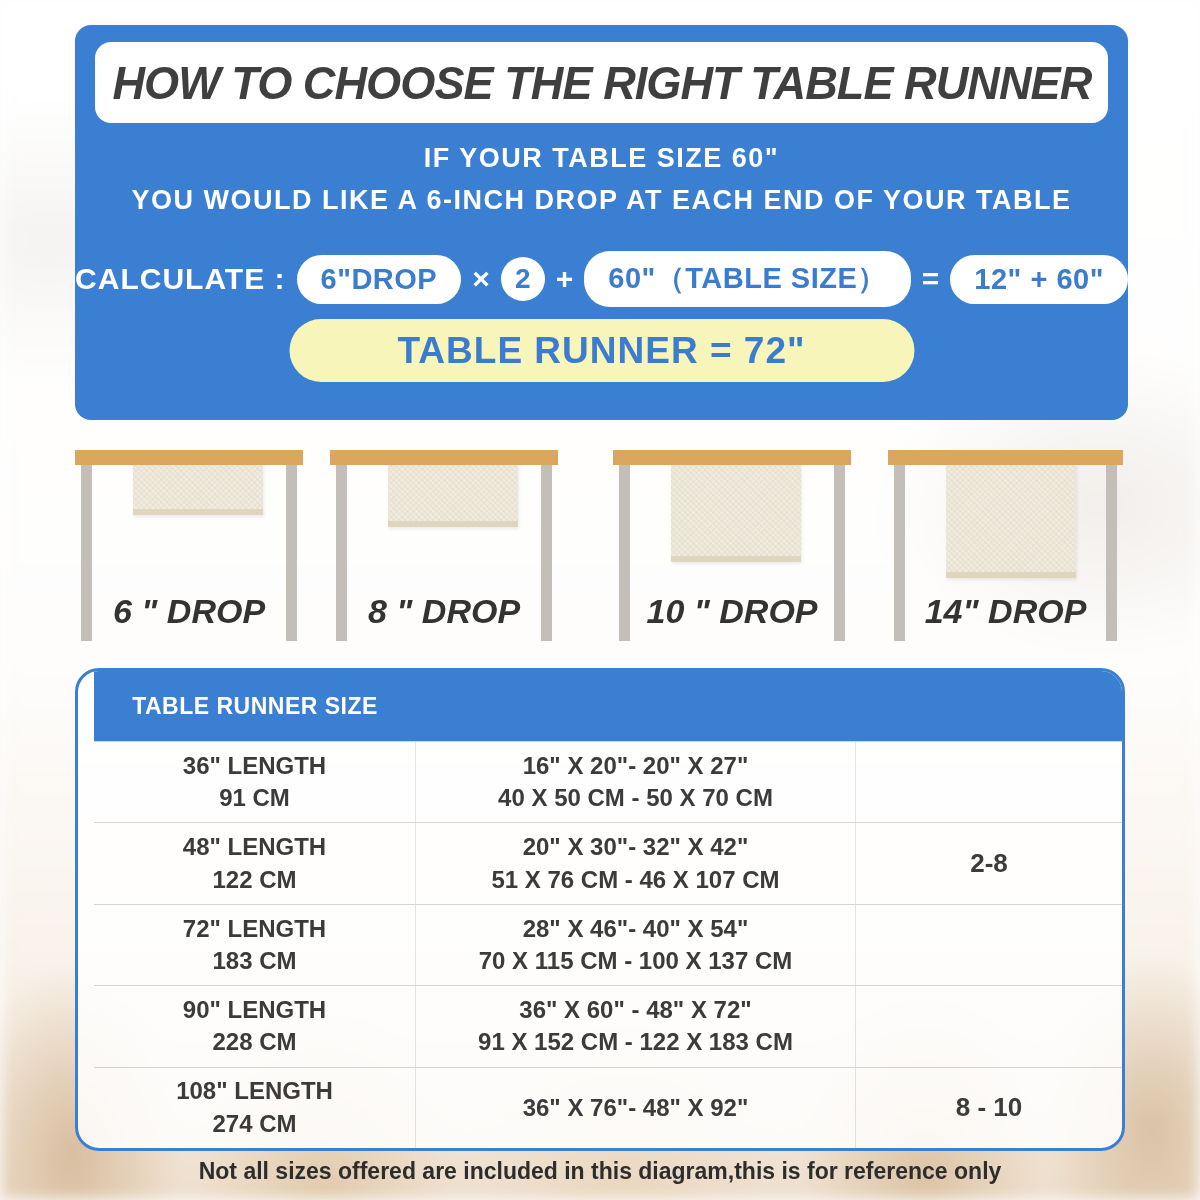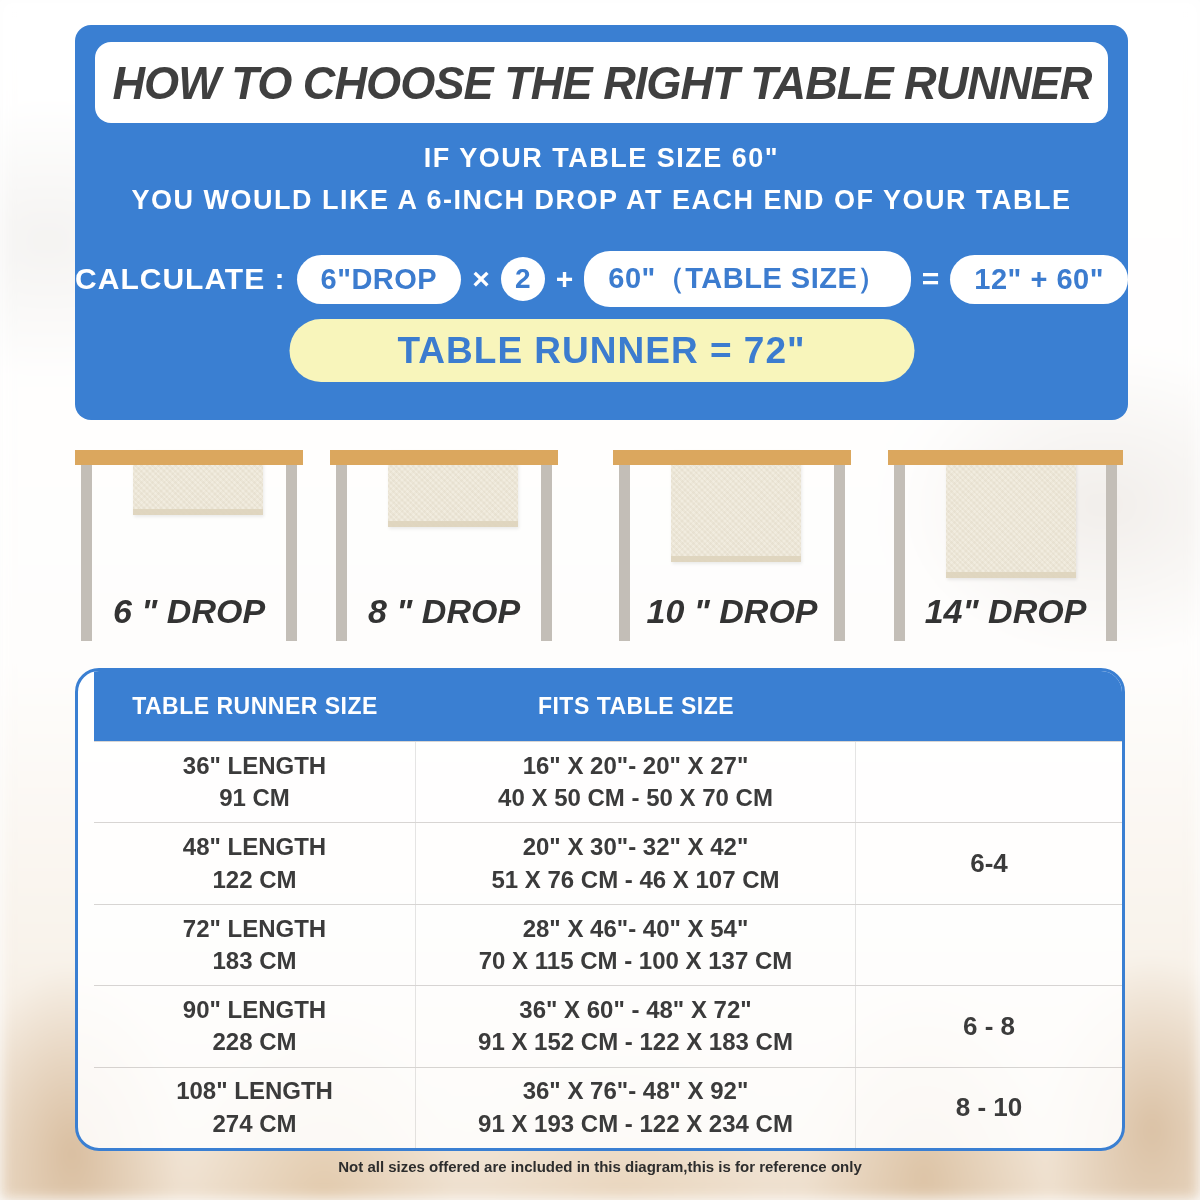--- a/index.html
+++ b/index.html
@@ -116,21 +116,21 @@
     text-align:center; color:#3b3b3b; font-weight:bold; font-size:24px;
     line-height:1.35; height:100%; display:flex; flex-direction:column;
     align-items:center; justify-content:center; font-stretch:condensed;
   }
   .tcell.c1 { border-right:1px solid rgba(0,0,0,0.10); }
   .tcell.c2 { border-right:1px solid rgba(0,0,0,0.10); }
   .tcell.c3 { font-size:26px; }
 
   .footnote {
     position:absolute; left:0; top:1158px; width:100%; text-align:center;
-    font-size:15px; font-weight:bold; color:#2d2d2d; z-index:2; font-stretch:condensed;
+    font-size:23px; font-weight:bold; color:#2d2d2d; z-index:2; font-stretch:condensed;
   }
 </style>
 </head>
 <body>
 
 <div class="bg-photo"></div>
 
 <div class="banner">
   <div class="title-box">
     <div class="title-text">HOW TO CHOOSE THE RIGHT TABLE RUNNER</div>
@@ -177,21 +177,20 @@
   <div class="runner"></div>
   <div class="bar"></div>
   <div class="leg left"></div>
   <div class="leg right"></div>
   <div class="drop-label">14" DROP</div>
 </div>
 
 <div class="size-table">
   <div class="thead">
     <div class="hcell">TABLE RUNNER SIZE</div>
-    <div class="hcell">FITS TABLE SIZE</div>
   </div>
 
   <div class="trow">
     <div class="tcell c1">
       <span>36" LENGTH</span>
       <span>91 CM</span>
     </div>
     <div class="tcell c2">
       <span>16" X 20"- 20" X 27"</span>
       <span>40 X 50 CM - 50 X 70 CM</span>
@@ -200,21 +199,21 @@
 
   <div class="trow">
     <div class="tcell c1">
       <span>48" LENGTH</span>
       <span>122 CM</span>
     </div>
     <div class="tcell c2">
       <span>20" X 30"- 32" X 42"</span>
       <span>51 X 76 CM - 46 X 107 CM</span>
     </div>
-    <div class="tcell c3">6-4</div>
+    <div class="tcell c3">2-8</div>
   </div>
 
   <div class="trow">
     <div class="tcell c1">
       <span>72" LENGTH</span>
       <span>183 CM</span>
     </div>
     <div class="tcell c2">
       <span>28" X 46"- 40" X 54"</span>
       <span>70 X 115 CM - 100 X 137 CM</span>
@@ -223,29 +222,27 @@
 
   <div class="trow">
     <div class="tcell c1">
       <span>90" LENGTH</span>
       <span>228 CM</span>
     </div>
     <div class="tcell c2">
       <span>36" X 60" - 48" X 72"</span>
       <span>91 X 152 CM - 122 X 183 CM</span>
     </div>
-    <div class="tcell c3">6 - 8</div>
   </div>
 
   <div class="trow">
     <div class="tcell c1">
       <span>108" LENGTH</span>
       <span>274 CM</span>
     </div>
     <div class="tcell c2">
       <span>36" X 76"- 48" X 92"</span>
-      <span>91 X 193 CM - 122 X 234 CM</span>
     </div>
     <div class="tcell c3">8 - 10</div>
   </div>
 </div>
 
 <div class="footnote">Not all sizes offered are included in this diagram,this is for reference only</div>
 
 </body></html>

